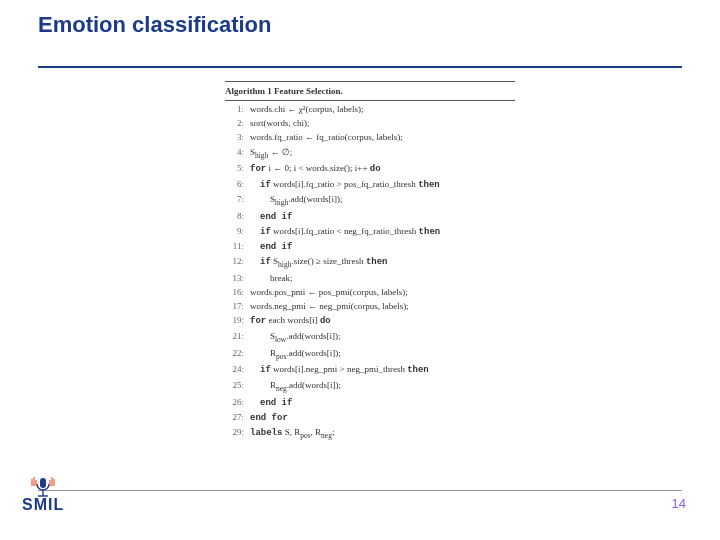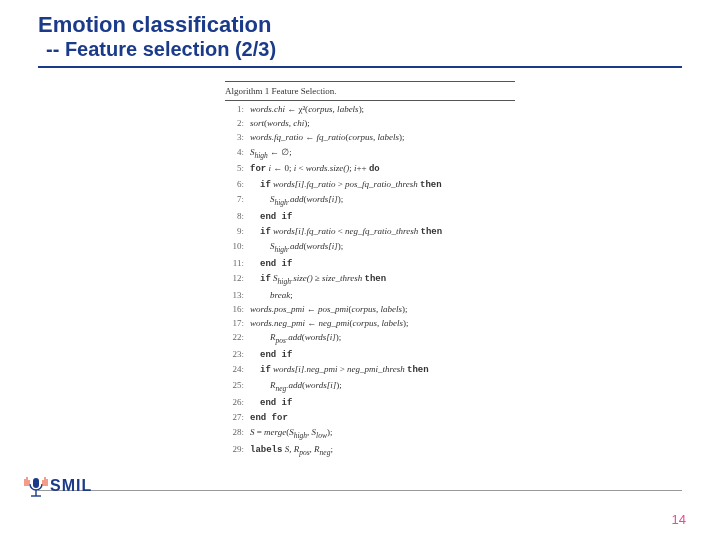--- a/index.html
+++ b/index.html
@@ -1,43 +1,42 @@
 <!DOCTYPE html>
 <html><head>
 <meta charset="utf-8">
 <style>
   html,body{margin:0;padding:0;width:720px;height:540px;background:#fff;font-family:Arial,Helvetica,sans-serif;color:#222;overflow:hidden}
   .slide{position:relative;width:720px;height:392px}
   .title{position:absolute;left:38px;top:12px;font-size:22px;font-weight:700;color:#1b3b8a}
   .subtitle{position:absolute;left:46px;top:38px;font-size:20px;font-weight:700;color:#1b3b8a}
   .hr-top{position:absolute;left:38px;top:66px;width:644px;height:0;border-top:2px solid #1b3b8a}
   .algo{position:absolute;left:225px;top:80px;width:290px;font-family:'Times New Roman',Times,serif;font-size:9px;line-height:1.35;color:#333}
-  .algo .cap{font-weight:400;padding:2px 0}
+  .algo .cap{font-weight:700;padding:2px 0}
   .algo .rule{height:0;border-top:1px solid #555;margin:1px 0}
   .algo table{border-collapse:collapse;width:100%}
   .algo td.ln{width:18px;text-align:right;vertical-align:top;padding-right:5px;color:#666}
   .algo td.code{vertical-align:top;white-space:nowrap}
   .algo .kw{font-family:Liberation Mono, monospace;font-weight:700}
-  .algo .it{font-style:italic}
+  .algo .it{}
   .algo .i1{padding-left:10px}
   .algo .i2{padding-left:20px}
   .hr-bot{position:absolute;left:38px;top:490px;width:644px;height:0;border-top:1px solid #999}
-  .logo{position:absolute;left:22px;top:476px;display:flex;flex-direction:row;align-items:center}
+  .logo{position:absolute;left:22px;top:476px;display:flex;flex-direction:column;align-items:center}
   .mic{width:28px;height:22px;position:relative}
   .mic svg{display:block}
   .brand{font-size:16px;font-weight:700;letter-spacing:1px;color:#1b3b8a;margin-top:-2px}
-  .pagenum{position:absolute;right:34px;top:512px;font-size:13px;color:#ec4899}
+  .pagenum{position:absolute;right:34px;top:496px;font-size:13px;color:#8b5cf6}
 </style>
 </head>
 <body>
 
 <div class="slide">
 
   <div class="title">Emotion classification</div>
-  <div class="subtitle">-- Feature selection (2/3)</div>
   <div class="hr-top"></div>
 
   <div class="algo">
     <div class="rule"></div>
     <div class="cap">Algorithm 1 Feature Selection.</div>
     <div class="rule"></div>
     <table>
         <tbody id="algo-body">
           <tr>
             <td class="ln">1:</td>
@@ -69,70 +68,66 @@
           </tr>
           <tr>
             <td class="ln">8:</td>
             <td class="code"><span class="i1"><span class="kw">end if</span></span></td>
           </tr>
           <tr>
             <td class="ln">9:</td>
             <td class="code"><span class="i1"><span class="kw">if</span> <span class="it">words[i].fq_ratio</span> &lt; <span class="it">neg_fq_ratio_thresh</span> <span class="kw">then</span></span></td>
           </tr>
           <tr>
-            <td class="ln">10:</td>
-            <td class="code"><span class="i2"><span class="it">S<sub>high</sub>.add</span>(<span class="it">words[i]</span>);</span></td>
-          </tr>
-          <tr>
             <td class="ln">11:</td>
             <td class="code"><span class="i1"><span class="kw">end if</span></span></td>
           </tr>
           <tr>
             <td class="ln">12:</td>
             <td class="code"><span class="i1"><span class="kw">if</span> <span class="it">S<sub>high</sub>.size()</span> ≥ <span class="it">size_thresh</span> <span class="kw">then</span></span></td>
           </tr>
           <tr>
             <td class="ln">13:</td>
             <td class="code"><span class="i2"><span class="it">break</span>;</span></td>
           </tr>
           <tr>
             <td class="ln">16:</td>
             <td class="code"><span class=""><span class="it">words.pos_pmi</span> ← <span class="it">pos_pmi</span>(<span class="it">corpus, labels</span>);</span></td>
           </tr>
           <tr>
             <td class="ln">17:</td>
             <td class="code"><span class=""><span class="it">words.neg_pmi</span> ← <span class="it">neg_pmi</span>(<span class="it">corpus, labels</span>);</span></td>
           </tr>
           <tr>
+            <td class="ln">19:</td>
+            <td class="code"><span class=""><span class="kw">for</span> each <span class="it">words[i]</span> <span class="kw">do</span></span></td>
+          </tr>
+          <tr>
+            <td class="ln">21:</td>
+            <td class="code"><span class="i2"><span class="it">S<sub>low</sub>.add</span>(<span class="it">words[i]</span>);</span></td>
+          </tr>
+          <tr>
             <td class="ln">22:</td>
             <td class="code"><span class="i2"><span class="it">R<sub>pos</sub>.add</span>(<span class="it">words[i]</span>);</span></td>
-          </tr>
-          <tr>
-            <td class="ln">23:</td>
-            <td class="code"><span class="i1"><span class="kw">end if</span></span></td>
           </tr>
           <tr>
             <td class="ln">24:</td>
             <td class="code"><span class="i1"><span class="kw">if</span> <span class="it">words[i].neg_pmi</span> &gt; <span class="it">neg_pmi_thresh</span> <span class="kw">then</span></span></td>
           </tr>
           <tr>
             <td class="ln">25:</td>
             <td class="code"><span class="i2"><span class="it">R<sub>neg</sub>.add</span>(<span class="it">words[i]</span>);</span></td>
           </tr>
           <tr>
             <td class="ln">26:</td>
             <td class="code"><span class="i1"><span class="kw">end if</span></span></td>
           </tr>
           <tr>
             <td class="ln">27:</td>
             <td class="code"><span class=""><span class="kw">end for</span></span></td>
-          </tr>
-          <tr>
-            <td class="ln">28:</td>
-            <td class="code"><span class=""><span class="it">S</span> = <span class="it">merge</span>(<span class="it">S<sub>high</sub>, S<sub>low</sub></span>);</span></td>
           </tr>
           <tr>
             <td class="ln">29:</td>
             <td class="code"><span class=""><span class="kw">labels</span> <span class="it">S, R<sub>pos</sub>, R<sub>neg</sub></span>;</span></td>
           </tr>
         </tbody>
       </table>
 
   </div>
 

